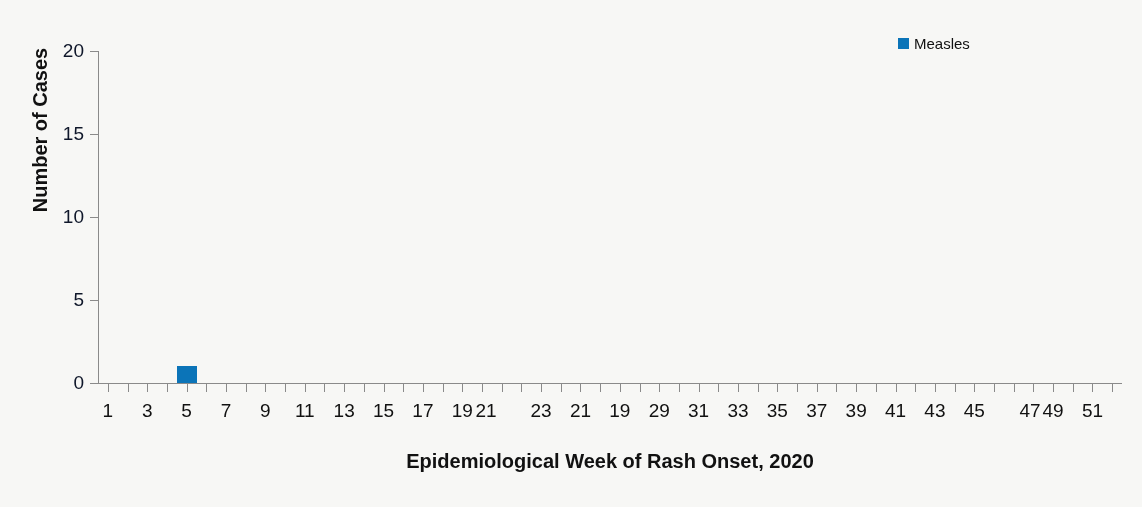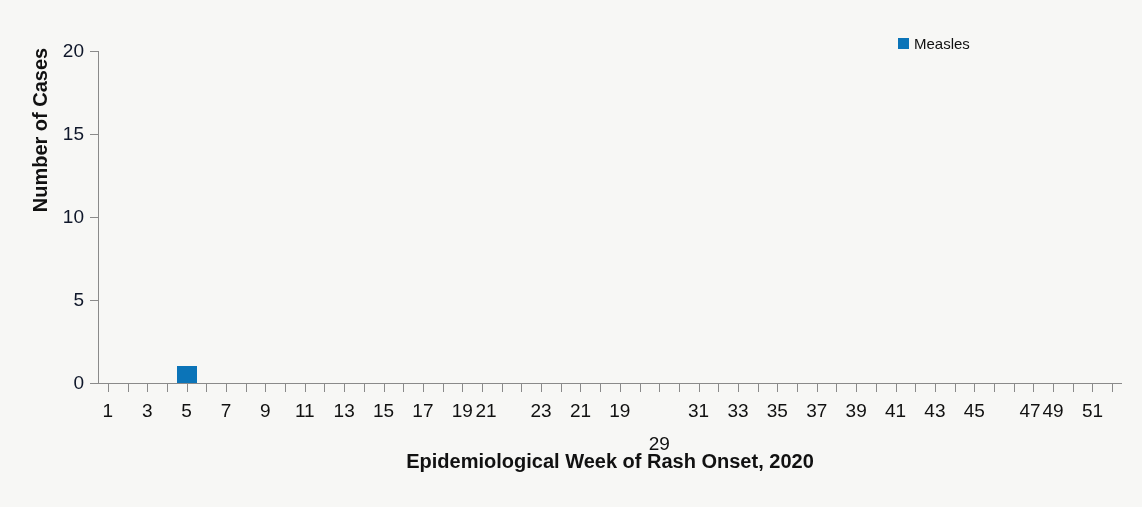--- a/index.html
+++ b/index.html
@@ -206,21 +206,21 @@
       <div class="xtick" style="left: 541px;"></div>
       <div class="xlabel" style="left: 541.077px;">23</div>
       <div class="xtick" style="left: 561px;"></div>
       <div class="xtick" style="left: 580px;"></div>
       <div class="xlabel" style="left: 580.462px;">21</div>
       <div class="xtick" style="left: 600px;"></div>
       <div class="xtick" style="left: 620px;"></div>
       <div class="xlabel" style="left: 619.846px;">19</div>
       <div class="xtick" style="left: 640px;"></div>
       <div class="xtick" style="left: 659px;"></div>
-      <div class="xlabel" style="left: 659.231px; margin-top: 33px;">29</div>
+      <div class="xlabel" style="left: 659.231px;">29</div>
       <div class="xtick" style="left: 679px;"></div>
       <div class="xtick" style="left: 699px;"></div>
       <div class="xlabel" style="left: 698.615px;">31</div>
       <div class="xtick" style="left: 718px;"></div>
       <div class="xtick" style="left: 738px;"></div>
       <div class="xlabel" style="left: 738px;">33</div>
       <div class="xtick" style="left: 758px;"></div>
       <div class="xtick" style="left: 777px;"></div>
       <div class="xlabel" style="left: 777.385px; text-align: center;">35</div>
       <div class="xtick" style="left: 797px;"></div>

